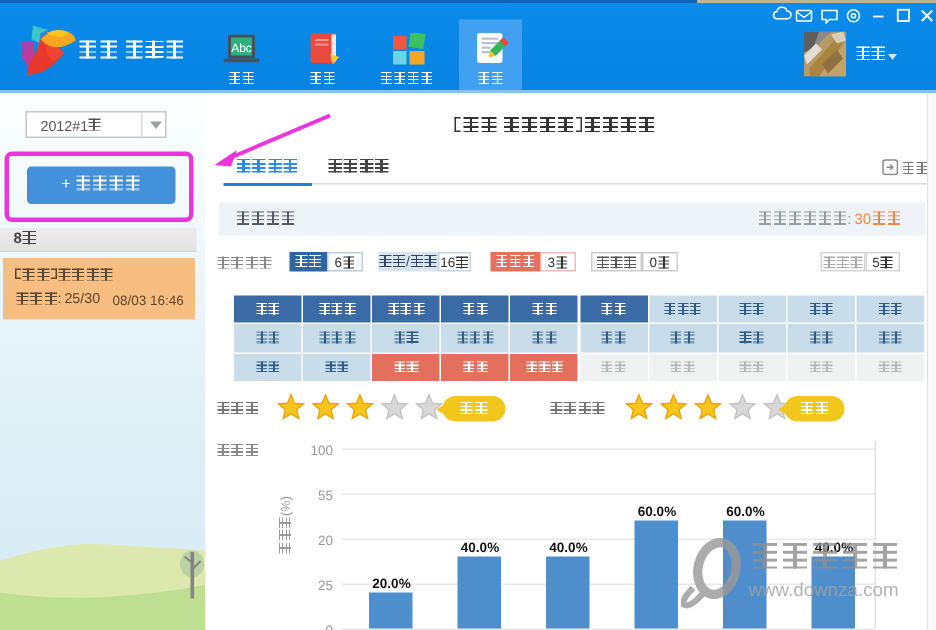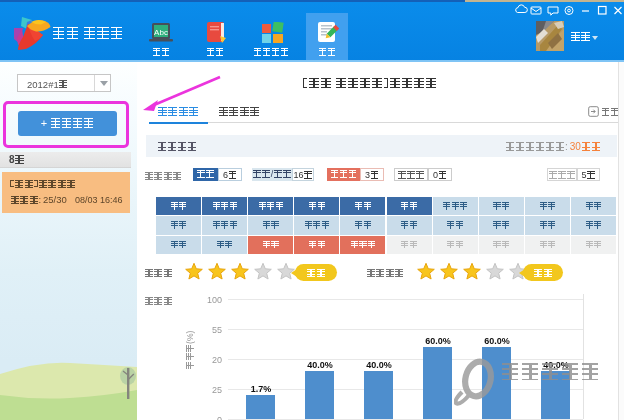--- a/index.html
+++ b/index.html
@@ -195,33 +195,34 @@
 <div class="ab" style="left:228px;top:329px;width:355px;height:1px;background:#e8e8e8"></div>
 <div class="ab" style="left:192px;top:355px;width:30px;font-size:9px;color:#999;text-align:right">20</div>
 <div class="ab" style="left:228px;top:359px;width:355px;height:1px;background:#e8e8e8"></div>
 <div class="ab" style="left:192px;top:385px;width:30px;font-size:9px;color:#999;text-align:right">25</div>
 <div class="ab" style="left:228px;top:389px;width:355px;height:1px;background:#e8e8e8"></div>
 <div class="ab" style="left:192px;top:415px;width:30px;font-size:9px;color:#999;text-align:right">0</div>
 <div class="ab" style="left:228px;top:419px;width:355px;height:1px;background:#e8e8e8"></div>
 <div class="ab" style="left:176px;top:330px;font-size:8.5px;color:#999;transform:rotate(-90deg);transform-origin:center;width:60px;text-align:center;top:345px;left:160px"><i class="k"></i><i class="k"></i><i class="k"></i>(%)</div>
 <div class="ab" style="left:583px;top:294px;width:1px;height:125px;background:#e2e2e2"></div>
 <div class="ab" style="left:246.0px;top:395px;width:28.5px;height:24px;background:#4e8ecd"></div>
-<div class="ab" style="left:236px;top:384px;width:50px;font-size:9px;font-weight:bold;color:#111;text-align:center">1.7%</div>
+<div class="ab" style="left:236px;top:384px;width:50px;font-size:9px;font-weight:bold;color:#111;text-align:center">20.0%</div>
 <div class="ab" style="left:305.0px;top:371px;width:28.5px;height:48px;background:#4e8ecd"></div>
 <div class="ab" style="left:295px;top:360px;width:50px;font-size:9px;font-weight:bold;color:#111;text-align:center">40.0%</div>
 <div class="ab" style="left:364.0px;top:371px;width:28.5px;height:48px;background:#4e8ecd"></div>
 <div class="ab" style="left:354px;top:360px;width:50px;font-size:9px;font-weight:bold;color:#111;text-align:center">40.0%</div>
 <div class="ab" style="left:423.0px;top:347px;width:28.5px;height:72px;background:#4e8ecd"></div>
 <div class="ab" style="left:413px;top:336px;width:50px;font-size:9px;font-weight:bold;color:#111;text-align:center">60.0%</div>
 <div class="ab" style="left:482.0px;top:347px;width:28.5px;height:72px;background:#4e8ecd"></div>
 <div class="ab" style="left:472px;top:336px;width:50px;font-size:9px;font-weight:bold;color:#111;text-align:center">60.0%</div>
 <div class="ab" style="left:541.0px;top:371px;width:28.5px;height:48px;background:#4e8ecd"></div>
 <div class="ab" style="left:531px;top:360px;width:50px;font-size:9px;font-weight:bold;color:#111;text-align:center">40.0%</div>
 <div class="ab" style="left:440px;top:352px;width:184px;height:60px;opacity:.82">
 <svg class="ab" style="left:14px;top:6px" width="46" height="52" viewBox="0 0 46 52">
 <ellipse cx="24" cy="21" rx="12.5" ry="17.5" fill="none" stroke="#9a9a9a" stroke-width="6.2" transform="rotate(14 24 21)"></ellipse>
 <path d="M16 36 Q 6 48 2 45 Q 0 42 8 34" fill="none" stroke="#9a9a9a" stroke-width="4.2"></path>
 </svg>
 <div class="ab" style="left:60px;top:9px;font-size:20px;color:#8f8f8f;white-space:nowrap;letter-spacing:1px"><i class="k"></i><i class="k"></i><i class="k"></i><i class="k"></i><i class="k"></i></div>
+<div class="ab" style="left:59px;top:34px;font-size:12.5px;color:#a2a2a2">www.downza.com</div>
 </div>
 <svg class="ab" style="left:140px;top:68px" width="95" height="50" viewBox="0 0 95 50">
 <line x1="80" y1="9" x2="14" y2="37" stroke="#eb34dd" stroke-width="2.6"></line>
 <polygon points="3,42 18,32 14,43" fill="#eb34dd"></polygon>
 </svg>
 </body></html>

